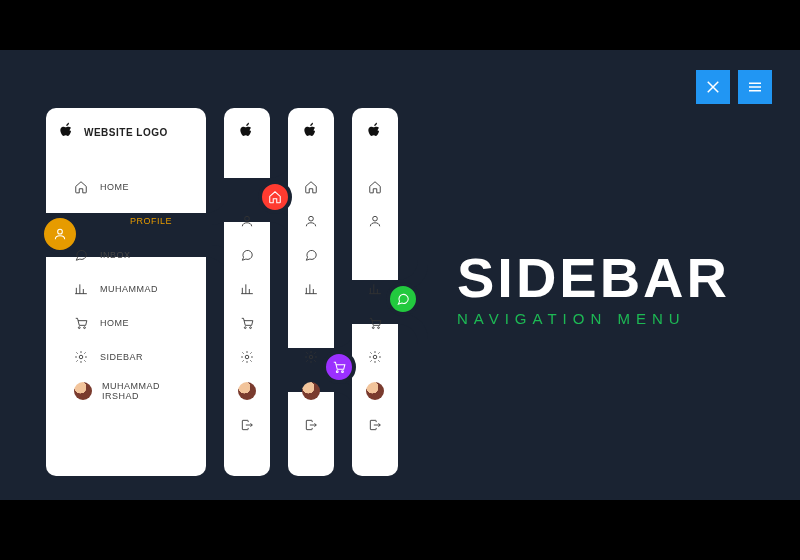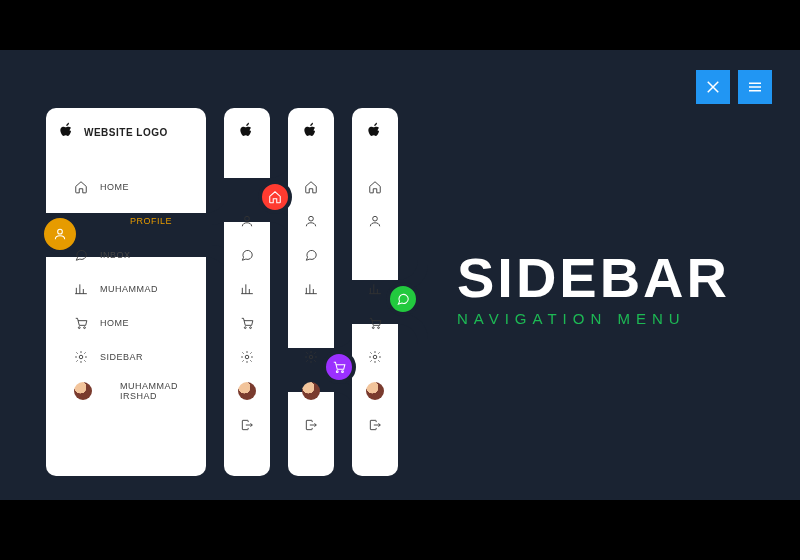--- a/index.html
+++ b/index.html
@@ -61,21 +61,21 @@
   .bubble { position: absolute; width: 34px; height: 34px; border-radius: 50%; display:flex; align-items:center; justify-content:center; border: 4px solid #1a2332; z-index: 5; }
   .bubble svg { width: 14px; height: 14px; stroke: #fff; stroke-width: 1.8; fill: none; }
   .sb1 .bubble { left: -6px; top: 106px; width: 40px; height: 40px; }
   .sb2 .bubble { right: -22px; top: 72px; }
   .sb3 .bubble { right: -22px; top: 242px; }
   .sb4 .bubble { right: -22px; top: 174px; }
 
   .sb1 .item.active .lbl { color: #e69b00; }
 
   .avatar { width: 18px; height: 18px; border-radius: 50%; background: radial-gradient(circle at 35% 30%, #f2c49b 0 35%, #7a3b2e 36% 100%); flex-shrink:0; }
-  .sb1 .avatar-row { gap: 28px; }
+  .sb1 .avatar-row { gap: 10px; }
   .avatar-row .lbl { font-size: 9px; }
 </style>
 </head>
 <body>
 
 <div class="stage">
 
   <div class="topbtns">
     <div class="sqbtn">
       <svg viewBox="0 0 24 24">

